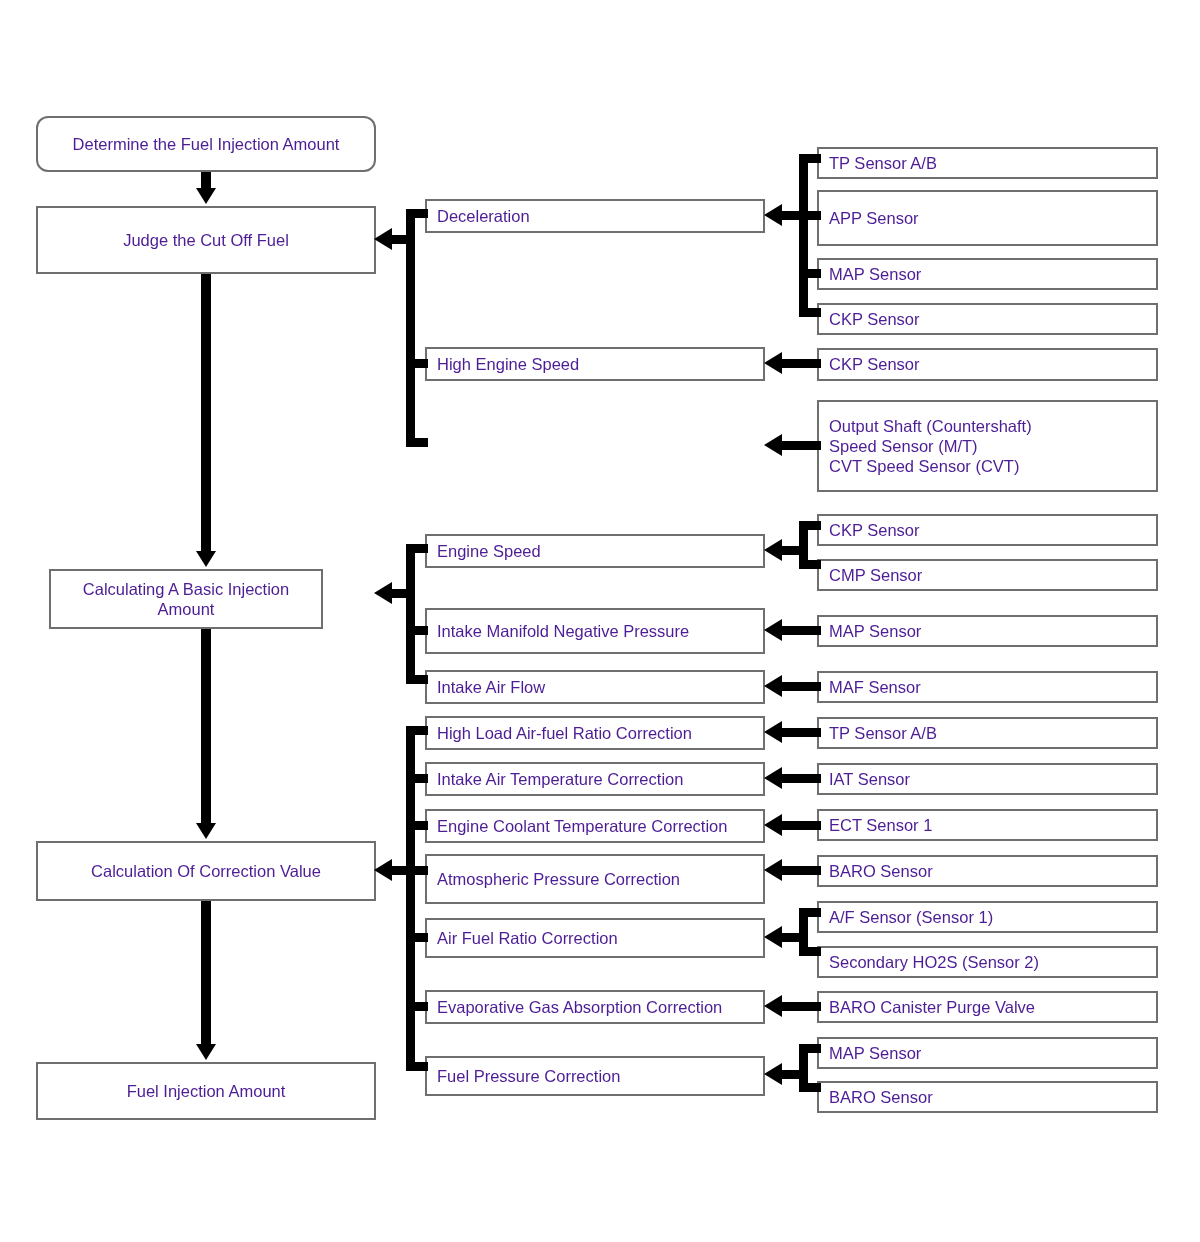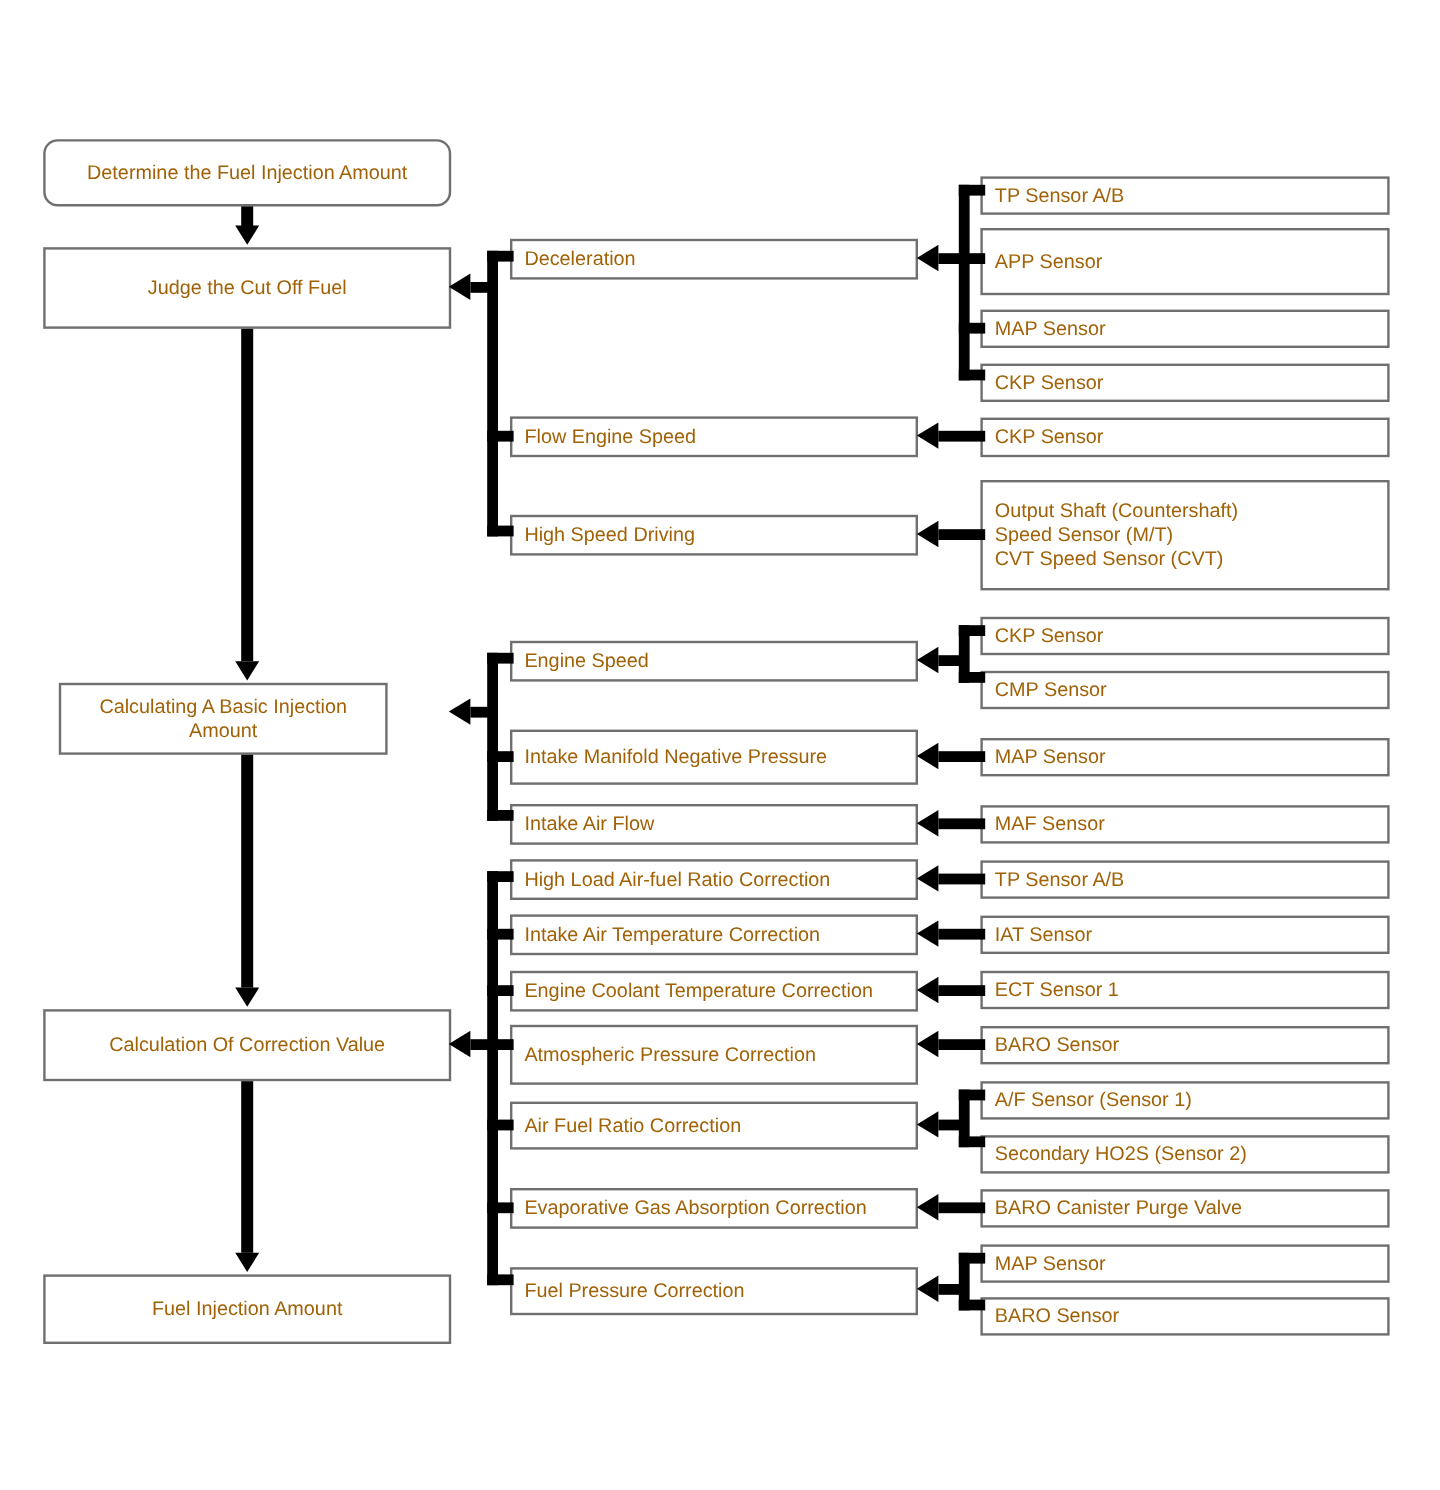--- a/index.html
+++ b/index.html
@@ -17,21 +17,21 @@
     background: #ffffff;
     overflow: hidden;
   }
   .node {
     position: absolute;
     box-sizing: border-box;
     background: #ffffff;
     border: 2px solid #6f6f6f;
     display: flex;
     align-items: center;
-    color: #a16207;
+    color: #4c1d95;
   }
   .node.rounded {
     border-radius: 12px;
   }
   .node .label {
     display: block;
     width: 100%;
     line-height: 1.22;
     white-space: pre-line;
   }
@@ -105,26 +105,23 @@
   <div class="arrow-down" style="left:196px; top:823px;"></div>
 
   <div class="seg" style="left:201px; top:901px; width:10px; height:143px;"></div>
   <div class="arrow-down" style="left:196px; top:1044px;"></div>
 
   <div class="node secondary" style="left:425px; top:199px; width:340px; height:34px;">
     <span class="label">Deceleration</span>
   </div>
 
   <div class="node secondary" style="left:425px; top:347px; width:340px; height:34px;">
-    <span class="label">Flow Engine Speed</span>
-  </div>
-
-  <div class="node secondary" style="left:425px; top:429px; width:340px; height:34px;">
-    <span class="label">High Speed Driving</span>
-  </div>
+    <span class="label">High Engine Speed</span>
+  </div>
+
 
   <div class="node secondary" style="left:425px; top:534px; width:340px; height:34px;">
     <span class="label">Engine Speed</span>
   </div>
 
   <div class="node secondary" style="left:425px; top:608px; width:340px; height:46px;">
     <span class="label">Intake Manifold Negative Pressure</span>
   </div>
 
   <div class="node secondary" style="left:425px; top:670px; width:340px; height:34px;">

